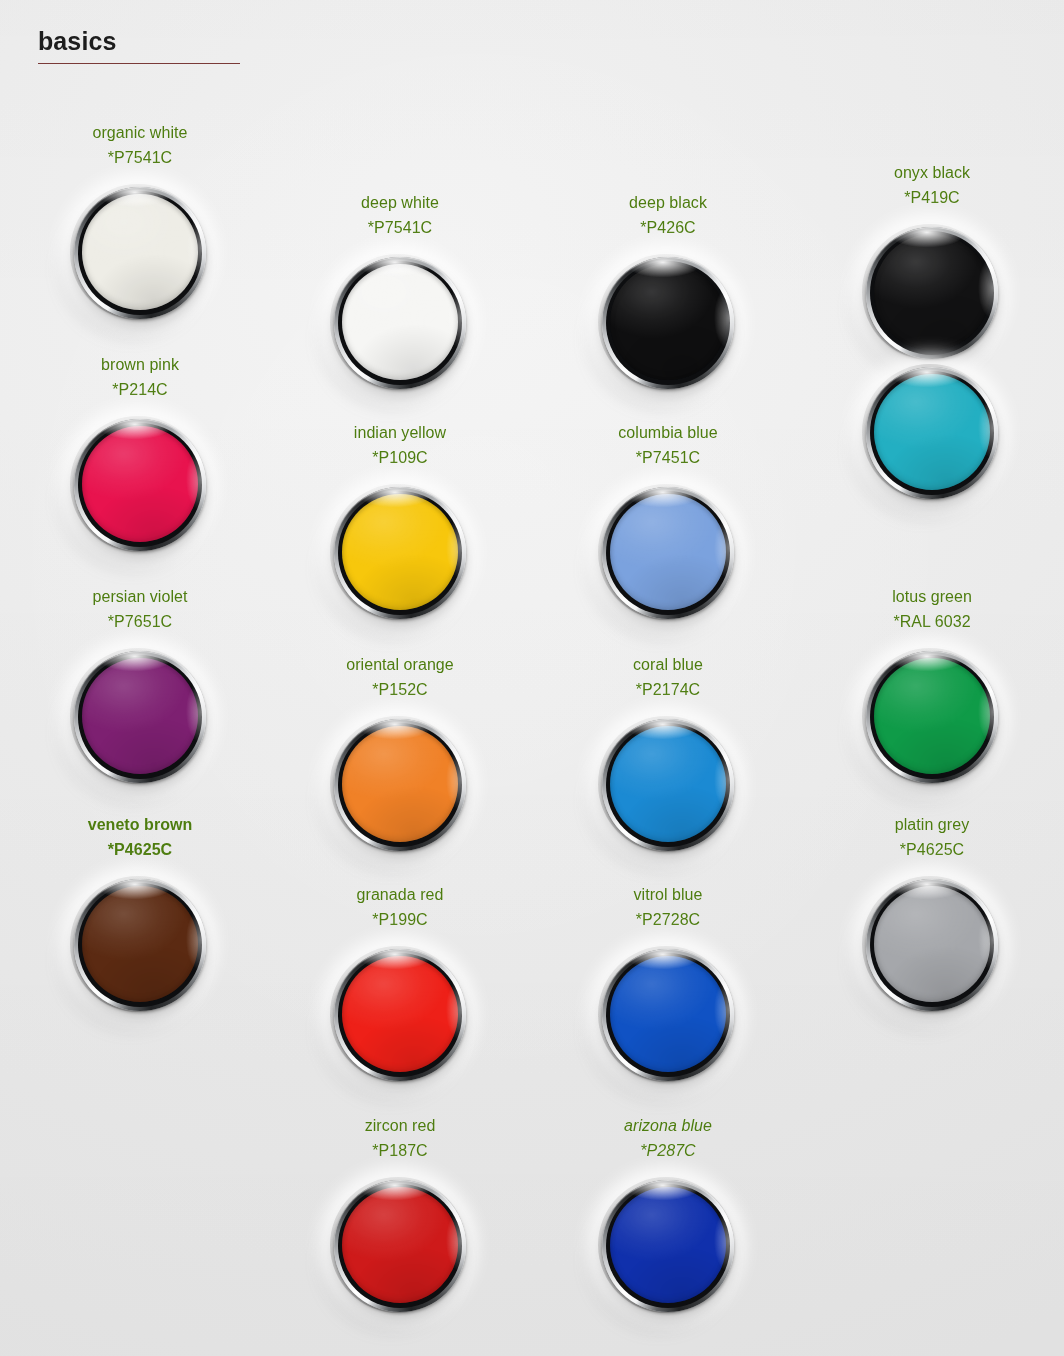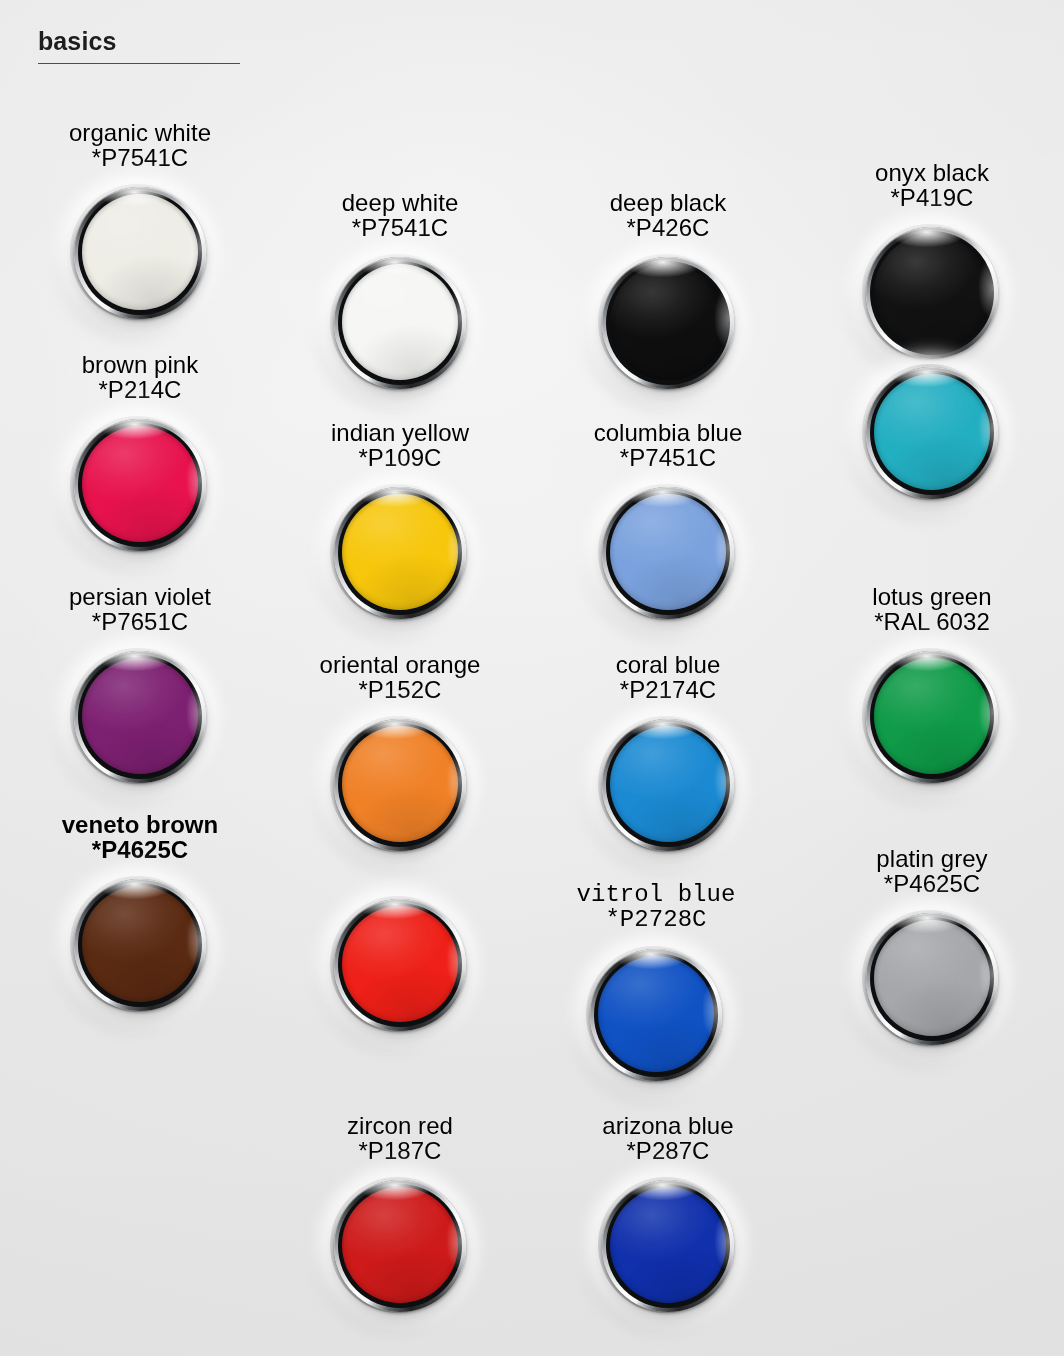--- a/index.html
+++ b/index.html
@@ -59,22 +59,22 @@
   }
 
   
   .swatch-cell {
     position: absolute;
     width: 200px;
     z-index: 4;
     text-align: center;
   }
   .swatch-labels {
-    color: #000000;
-    font-size: 24px;
+    color: #4d7c0f;
+    font-size: 16px;
     line-height: 25px;
     letter-spacing: 0.05px;
     text-shadow: 0 0 1px rgba(255,255,255,0.5);
   }
   .swatch-name { display: block; }
   .swatch-code { display: block; }
 
   .disc-wrap {
     position: relative;
     width: 200px;
@@ -302,20 +302,24 @@
         <div class="disc-shadow"></div>
         <div class="disc-halo"></div>
         <div class="disc-bezel"></div>
         <div class="disc-seam"></div>
         <div class="disc-face" style="background-color: rgb(240, 129, 39);"></div>
         <div class="disc-gloss"></div>
         <div class="disc-glint"></div>
       </div>
     </div>
     <div class="swatch-cell" style="left: 300px; top: 882px;">
+      <div class="swatch-labels">
+        <span class="swatch-name">granada red</span>
+        <span class="swatch-code">*P199C</span>
+      </div>
       <div class="disc-wrap">
         <div class="disc-shadow"></div>
         <div class="disc-halo"></div>
         <div class="disc-bezel"></div>
         <div class="disc-seam"></div>
         <div class="disc-face" style="background-color: rgb(238, 32, 24);"></div>
         <div class="disc-gloss"></div>
         <div class="disc-glint"></div>
       </div>
     </div>
@@ -372,36 +376,36 @@
       <div class="disc-wrap">
         <div class="disc-shadow"></div>
         <div class="disc-halo"></div>
         <div class="disc-bezel"></div>
         <div class="disc-seam"></div>
         <div class="disc-face" style="background-color: rgb(27, 138, 211);"></div>
         <div class="disc-gloss"></div>
         <div class="disc-glint"></div>
       </div>
     </div>
-    <div class="swatch-cell" style="left: 556px; top: 882px; font-family: Liberation Mono, monospace;">
+    <div class="swatch-cell" style="left: 568px; top: 882px;">
       <div class="swatch-labels">
         <span class="swatch-name">vitrol blue</span>
         <span class="swatch-code">*P2728C</span>
       </div>
       <div class="disc-wrap">
         <div class="disc-shadow"></div>
         <div class="disc-halo"></div>
         <div class="disc-bezel"></div>
         <div class="disc-seam"></div>
         <div class="disc-face" style="background-color: rgb(16, 82, 196);"></div>
         <div class="disc-gloss"></div>
         <div class="disc-glint"></div>
       </div>
     </div>
-    <div class="swatch-cell" style="left: 568px; top: 1113px;">
+    <div class="swatch-cell" style="left: 568px; top: 1113px; font-style: italic;">
       <div class="swatch-labels">
         <span class="swatch-name">arizona blue</span>
         <span class="swatch-code">*P287C</span>
       </div>
       <div class="disc-wrap">
         <div class="disc-shadow"></div>
         <div class="disc-halo"></div>
         <div class="disc-bezel"></div>
         <div class="disc-seam"></div>
         <div class="disc-face" style="background-color: rgb(16, 48, 172);"></div>
@@ -443,21 +447,21 @@
       <div class="disc-wrap">
         <div class="disc-shadow"></div>
         <div class="disc-halo"></div>
         <div class="disc-bezel"></div>
         <div class="disc-seam"></div>
         <div class="disc-face" style="background-color: rgb(15, 155, 72);"></div>
         <div class="disc-gloss"></div>
         <div class="disc-glint"></div>
       </div>
     </div>
-    <div class="swatch-cell" style="left: 832px; top: 812px; margin-top: 34px;">
+    <div class="swatch-cell" style="left: 832px; top: 812px;">
       <div class="swatch-labels">
         <span class="swatch-name">platin grey</span>
         <span class="swatch-code">*P4625C</span>
       </div>
       <div class="disc-wrap">
         <div class="disc-shadow"></div>
         <div class="disc-halo"></div>
         <div class="disc-bezel"></div>
         <div class="disc-seam"></div>
         <div class="disc-face" style="background-color: rgb(165, 167, 171);"></div>

